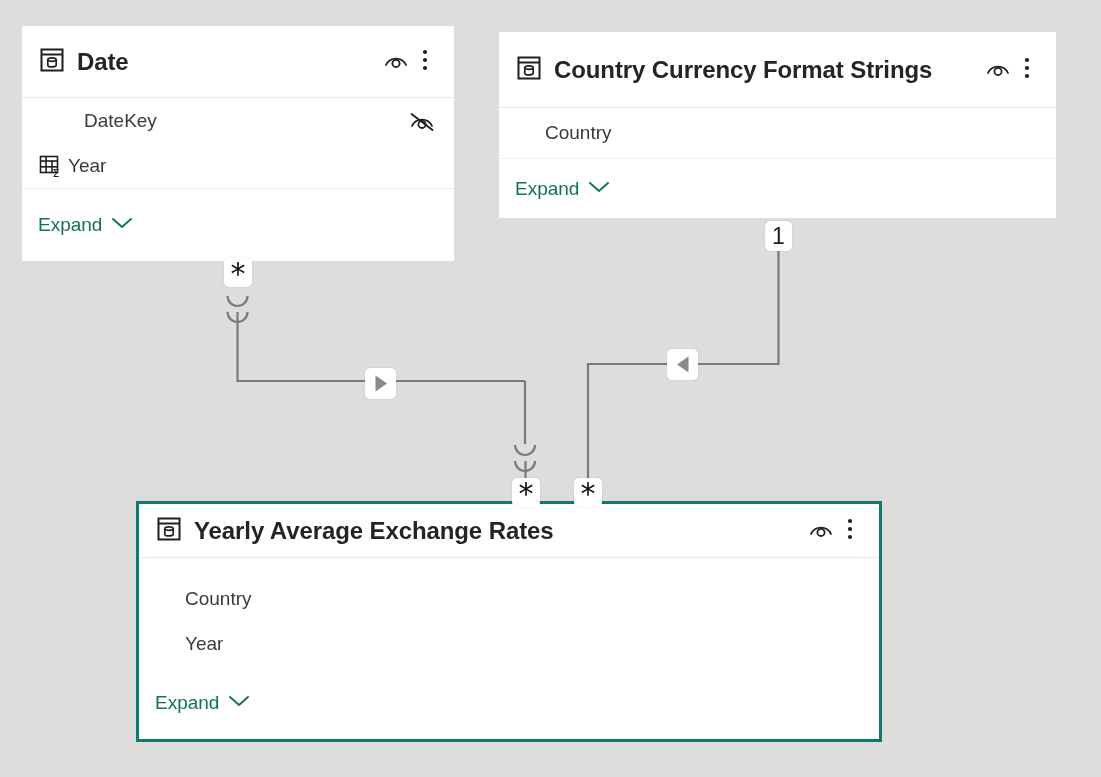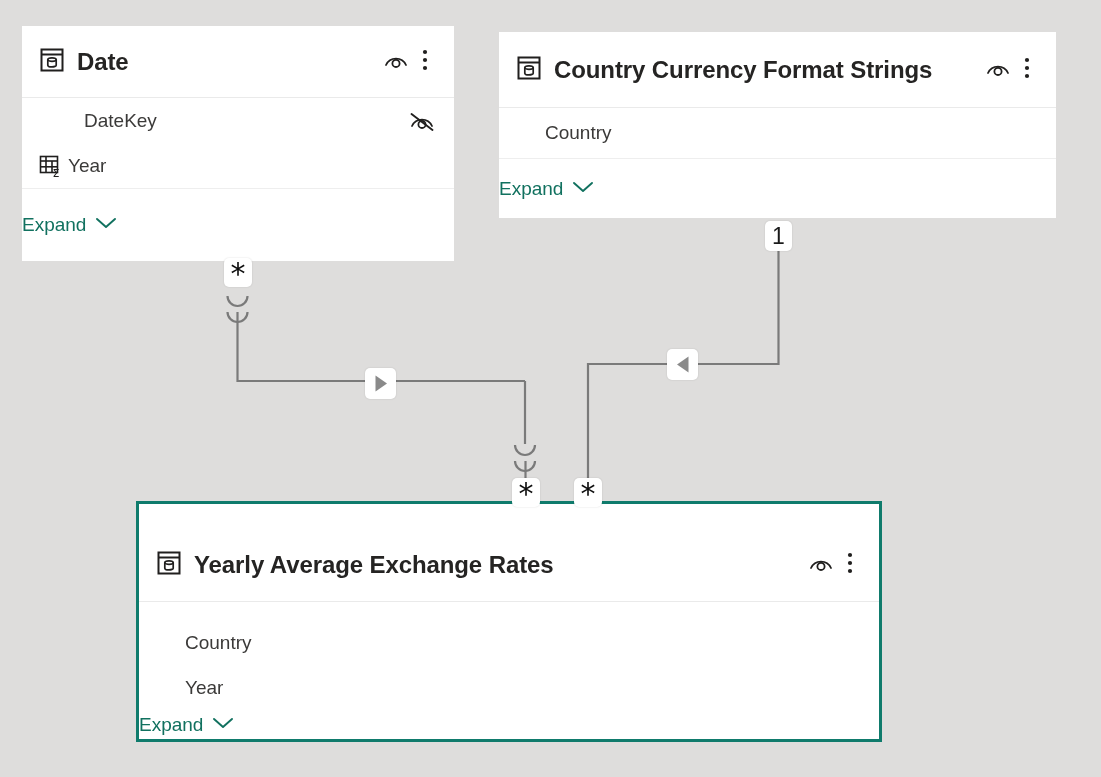--- a/index.html
+++ b/index.html
@@ -87,20 +87,21 @@
     font-size: 19px;
     color: #3b3a39;
     white-space: nowrap;
   }
   .field-trail { flex: 0 0 auto; display: flex; align-items: center; }
 
   .expand-row {
     display: flex;
     align-items: center;
     gap: 9px;
+    padding-left: 16px;
     border-top: 1px solid #eeeeee;
     flex: 1 1 auto;
   }
   .expand-label {
     font-size: 19px;
     color: #11715f;
     white-space: nowrap;
   }
 
   
@@ -295,21 +296,21 @@
       <span>
         <svg width="22" height="14" viewBox="0 0 22 14">
           <path d="M2 3 L11 11 L20 3" fill="none" stroke="#11715f" stroke-width="1.9" stroke-linecap="round" stroke-linejoin="round"></path>
         </svg>
       </span>
     </div>
   </div>
 
   <div class="table-card selected" id="card-exchange" style="left:136px; top:501px; width:746px; height:241px;">
 
-    <div class="card-header" style="height:73px;margin-top:25px;">
+    <div class="card-header" style="height:54px;">
       <span class="tbl-icon">
         <svg width="28" height="28" viewBox="0 0 28 28">
           <rect x="3.5" y="3.5" width="21" height="21" fill="none" stroke="#201f1e" stroke-width="2"></rect>
           <line x1="3.5" y1="8.5" x2="24.5" y2="8.5" stroke="#201f1e" stroke-width="2"></line>
           <ellipse cx="14" cy="13.6" rx="4.2" ry="1.7" fill="none" stroke="#201f1e" stroke-width="1.7"></ellipse>
           <path d="M9.8 13.6 L9.8 19.2 A4.2 1.7 0 0 0 18.2 19.2 L18.2 13.6" fill="none" stroke="#201f1e" stroke-width="1.7"></path>
         </svg>
       </span>
       <span class="card-title">Yearly Average Exchange Rates</span>
       <span class="hdr-actions">

